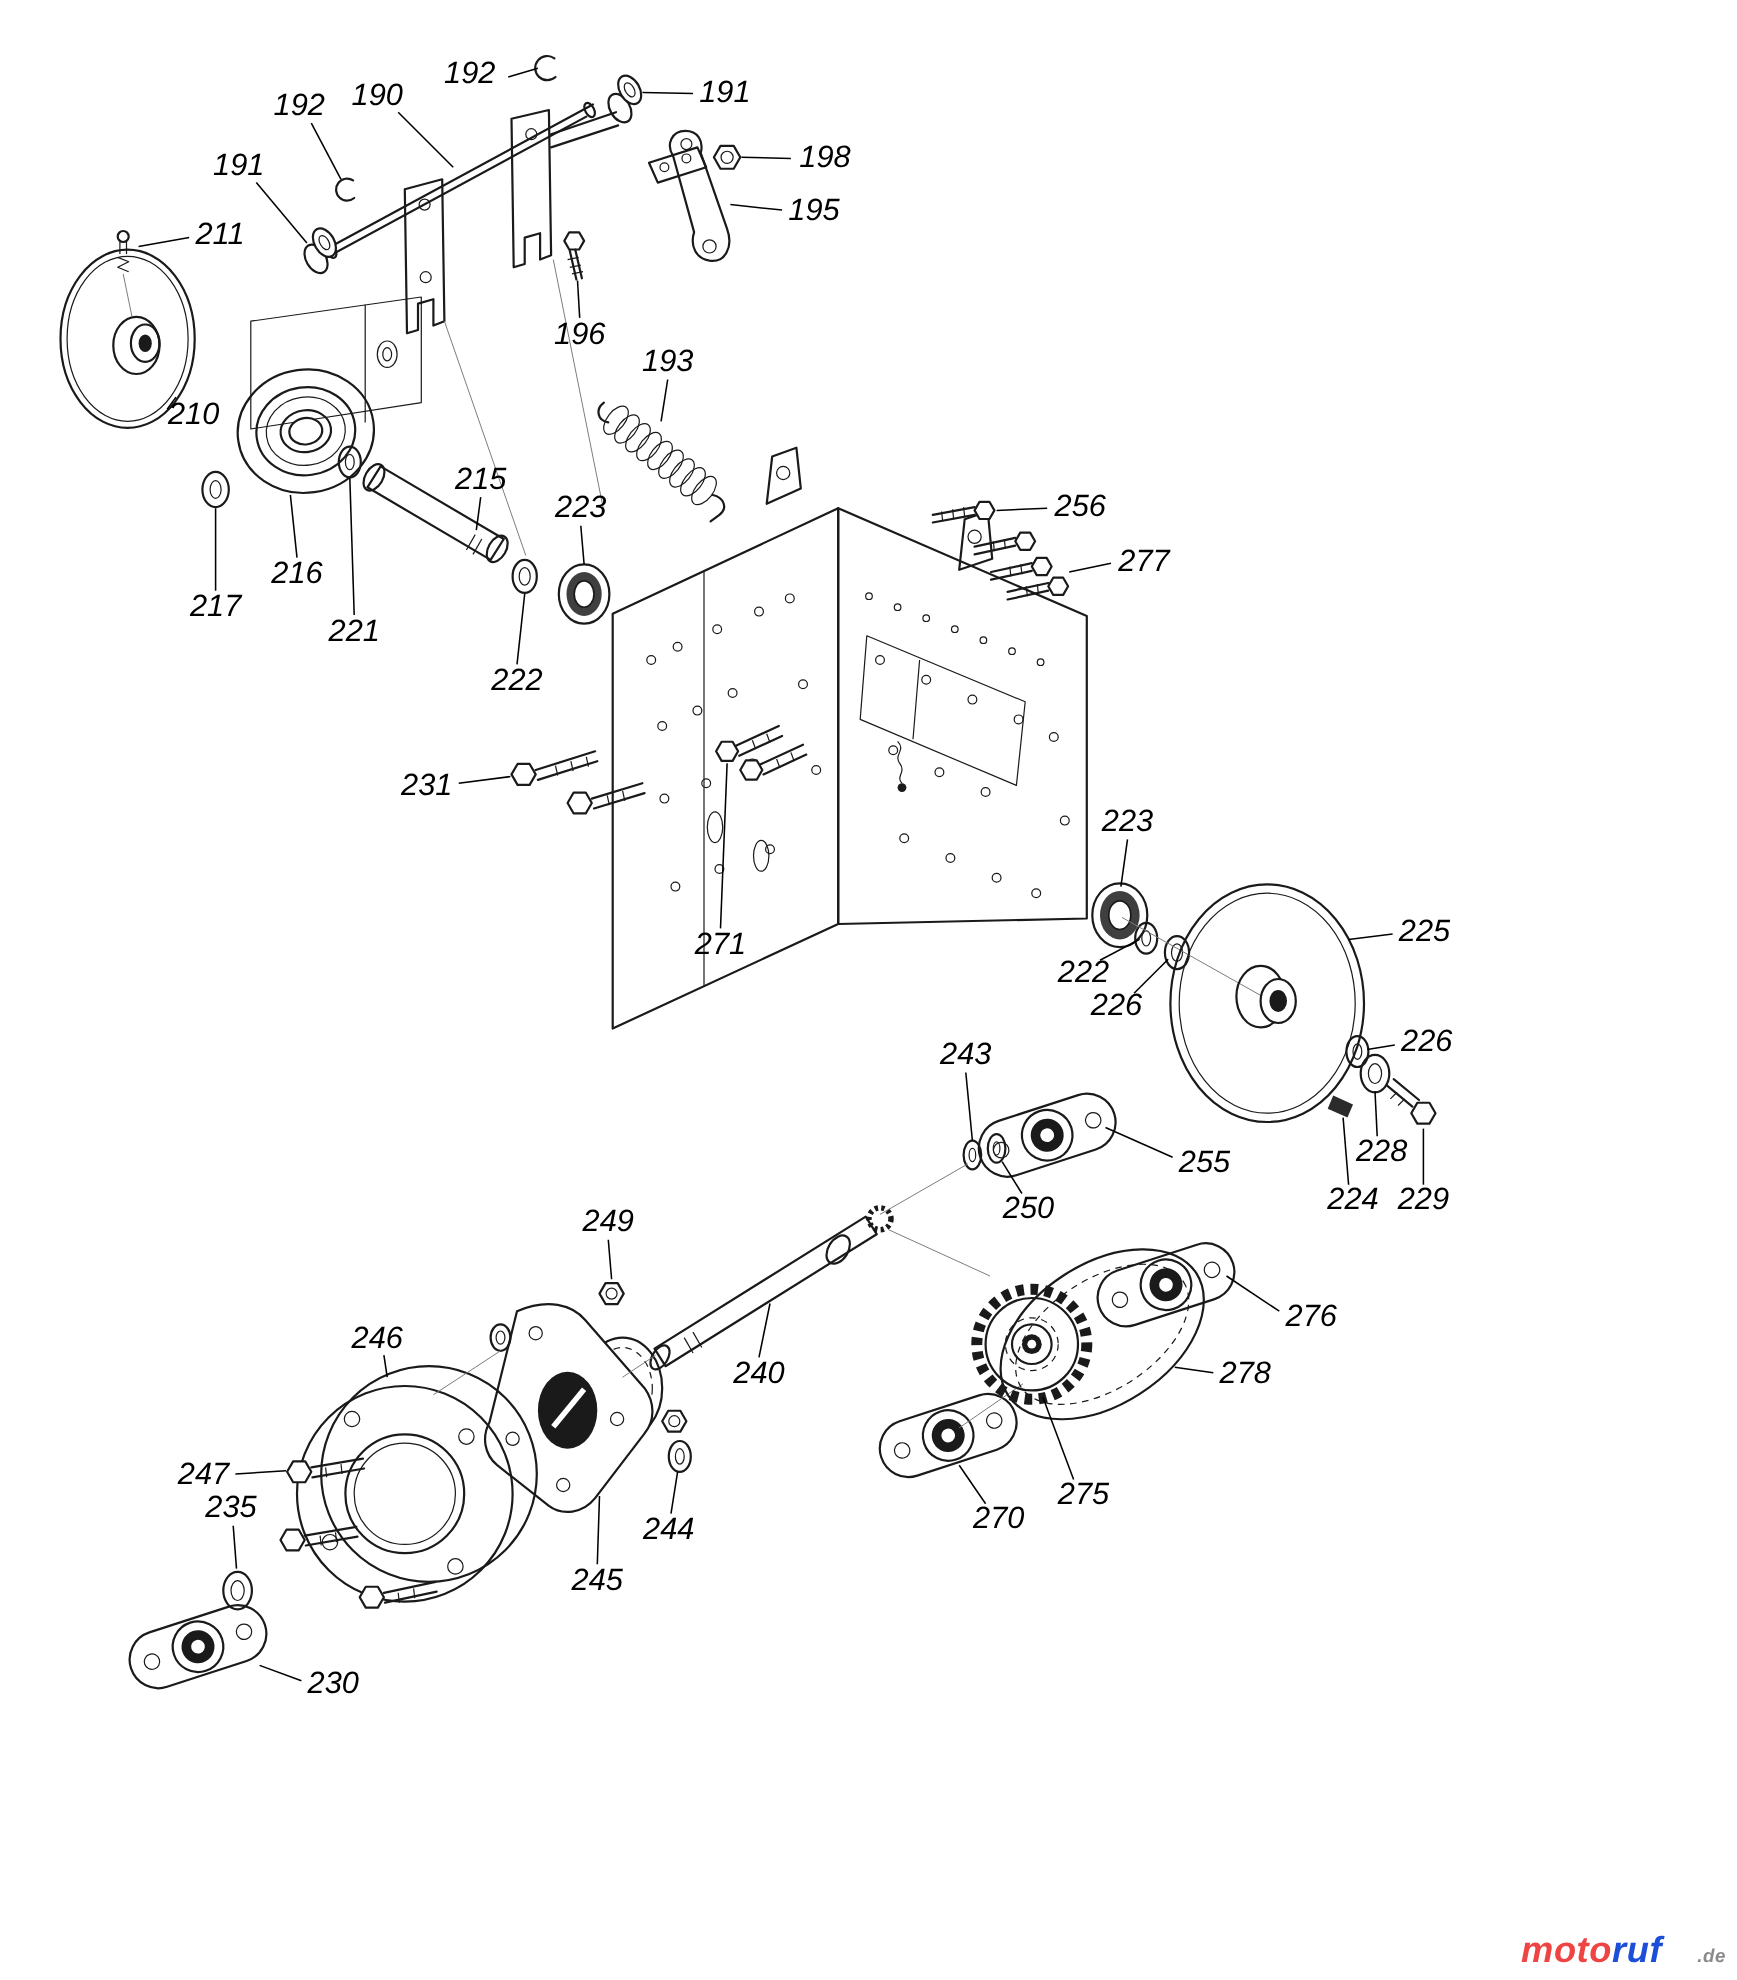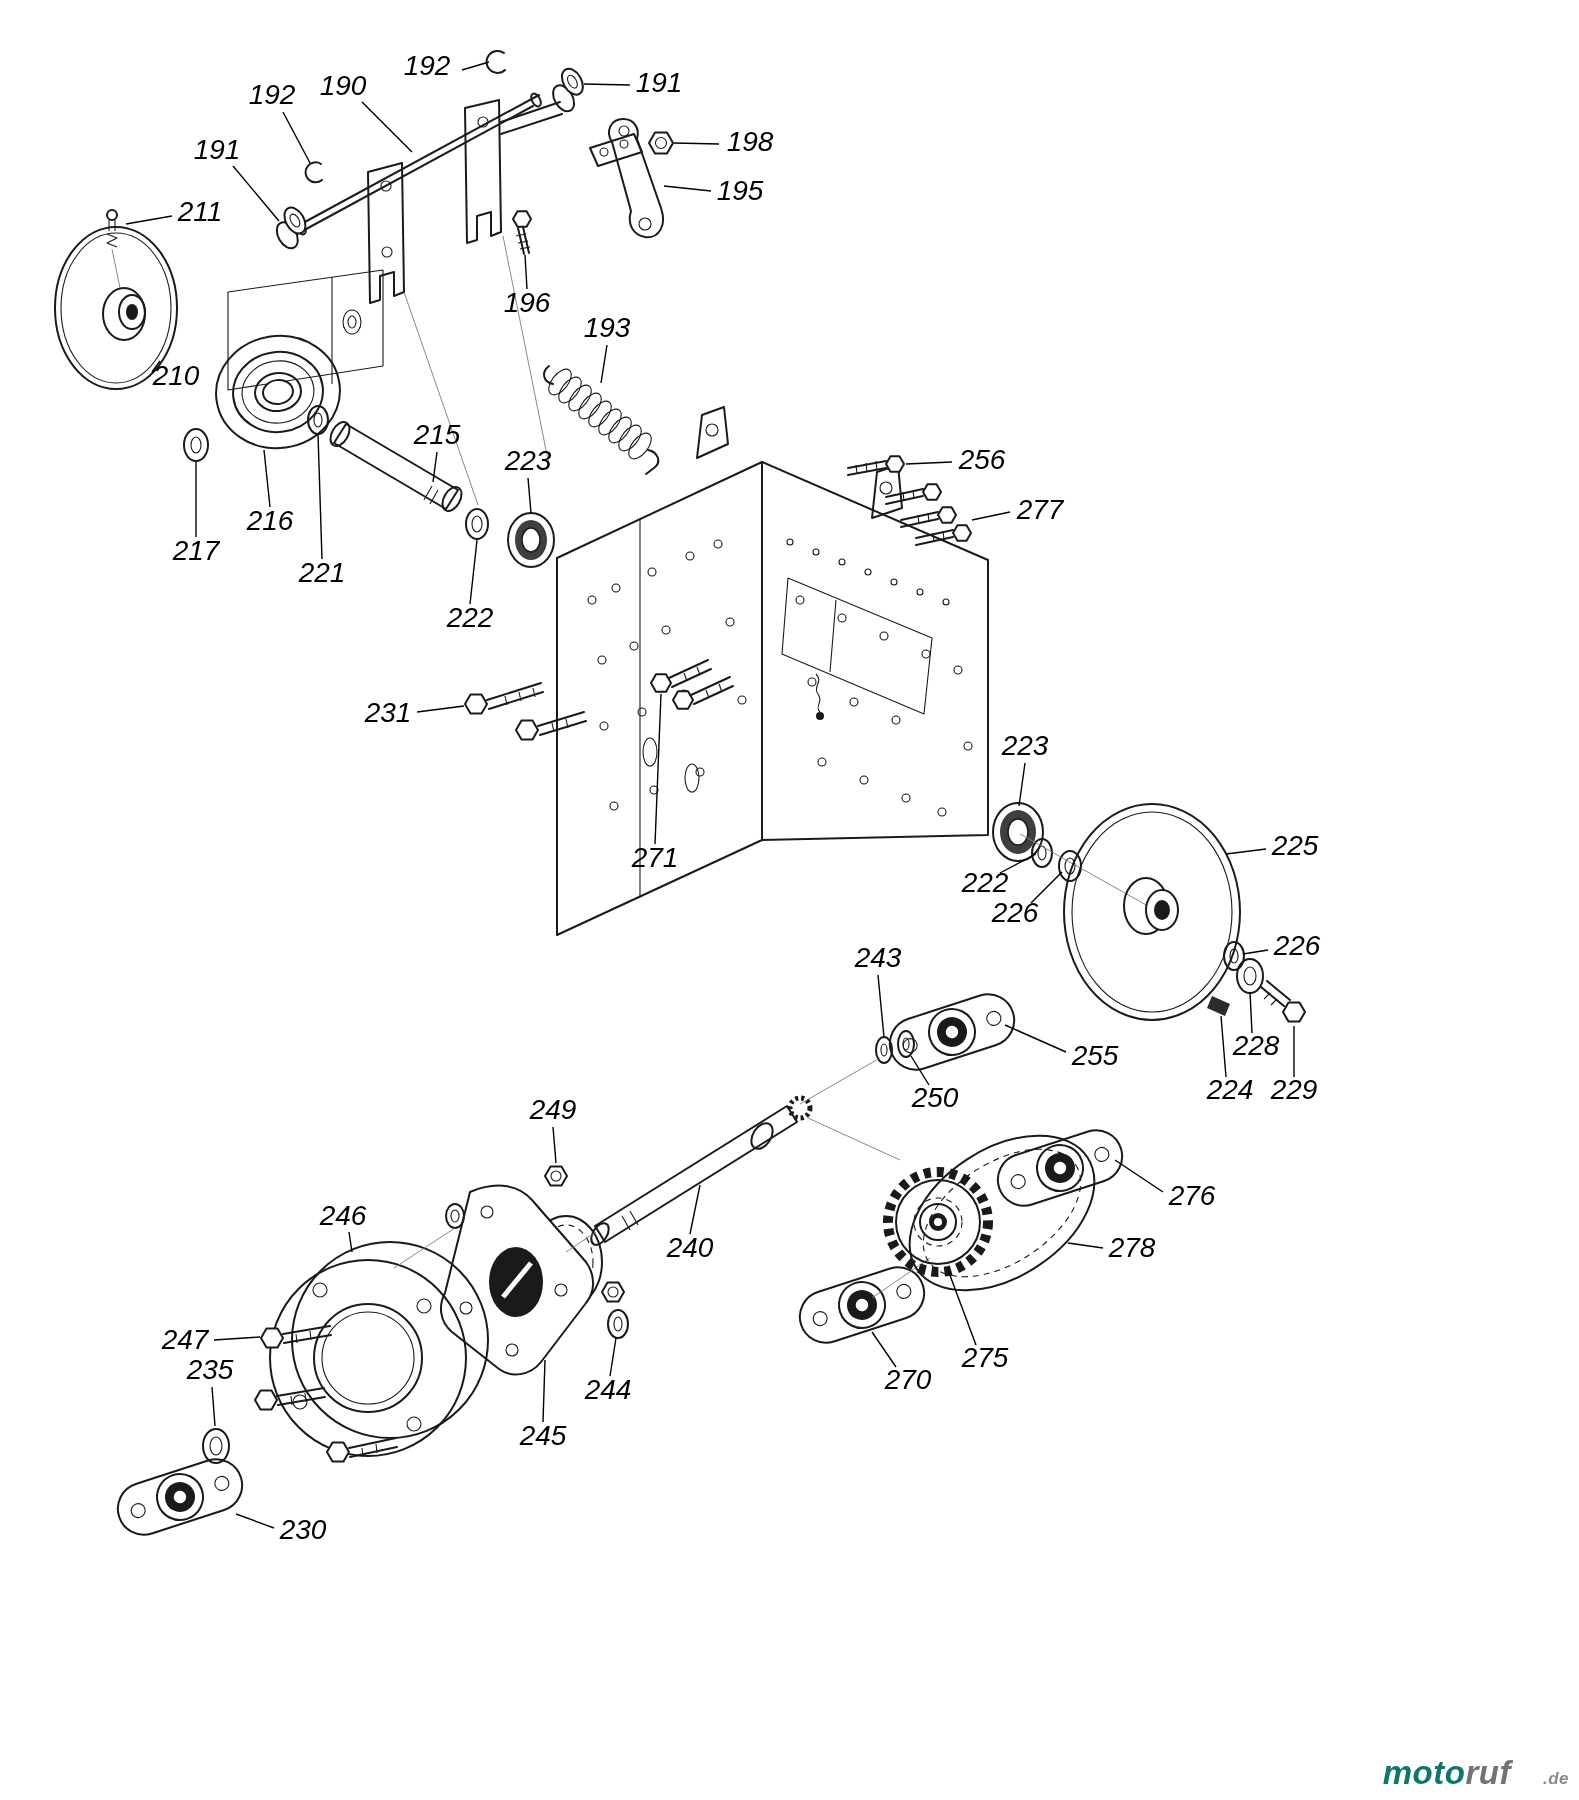--- a/index.html
+++ b/index.html
@@ -503,15 +503,15 @@
         <line x1="976" y1="1345" x2="948" y2="1270" class="leader"></line>
         <text x="985" y="1360" class="part-label">275</text>
         <line x1="896" y1="1367" x2="872" y2="1332" class="leader"></line>
         <text x="908" y="1382" class="part-label">270</text>
         <line x1="274" y1="1528" x2="236" y2="1514" class="leader"></line>
         <text x="303" y="1532" class="part-label">230</text>
       </g>
 </svg>
 
 <div class="watermark">
-  <span style="color: #0f766e;">moto</span><span style="color: #737373; text-align: right;">ruf</span><span class="de" style="color: rgb(138, 138, 138);">.de</span>
+  <span style="color: #ef4444;">moto</span><span style="color: #1d4ed8; text-align: right;">ruf</span><span class="de" style="color: rgb(138, 138, 138);">.de</span>
 </div>
 </div>
 
 </body></html>

